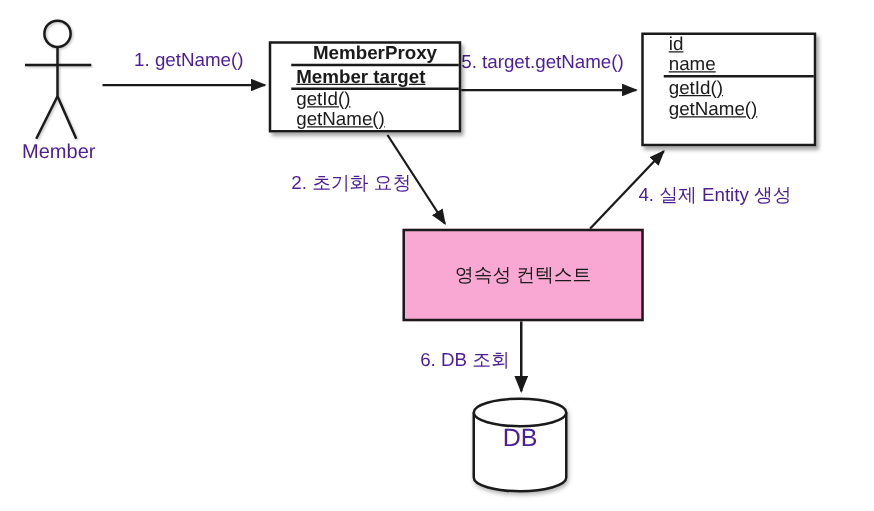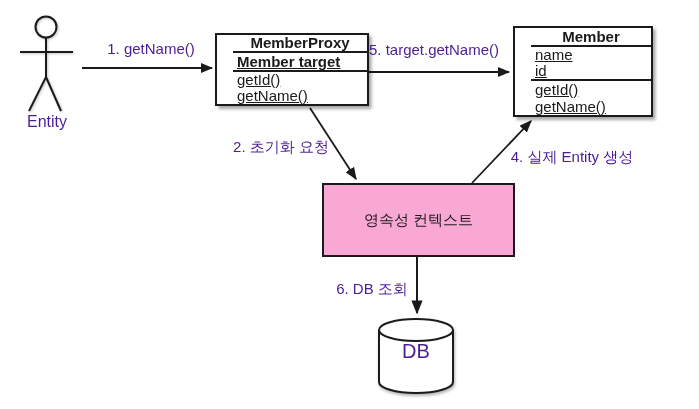--- a/index.html
+++ b/index.html
@@ -56,44 +56,43 @@
     <line x1="310" y1="108" x2="356" y2="179" stroke="#1a1a1a" stroke-width="1.8" marker-end="url(#arrowhead)"></line>
     <line x1="472" y1="183" x2="531" y2="121" stroke="#1a1a1a" stroke-width="1.8" marker-end="url(#arrowhead)"></line>
     <line x1="417" y1="257" x2="417" y2="313" stroke="#1a1a1a" stroke-width="2" marker-end="url(#arrowhead)"></line>
 
     <g stroke="#1a1a1a" stroke-width="2" fill="#ffffff" style="filter:drop-shadow(1.5px 2px 1.5px rgba(0,0,0,0.3));">
       <path d="M379,330 L379,382 A37,11 0 0 0 453,382 L453,330"></path>
       <ellipse cx="416" cy="330" rx="37" ry="11"></ellipse>
     </g>
   </svg>
 
-  <div class="label" style="left:47px;top:114px;font-size:16px;">Entity</div>
+  <div class="label" style="left:47px;top:114px;font-size:16px;">Member</div>
 
   <div class="label" style="left:151px;top:41px;">1. getName()</div>
   <div class="label" style="left:434px;top:42px;">5. target.getName()</div>
   <div class="label" style="left:281px;top:139px;">2. 초기화 요청</div>
   <div class="label" style="left:572px;top:149px;">4. 실제 Entity 생성</div>
   <div class="label" style="left:372px;top:281px;">6. DB 조회</div>
 
   <div class="class-box" style="left:215px;top:33px;width:134px;height:69px;">
     <div class="class-title" style="height:16px;line-height:16px;">MemberProxy</div>
     <div class="compartment" style="height:17px;">
       <div class="class-row bold" style="line-height:17px;">Member target</div>
     </div>
     <div class="compartment" style="height:32px;">
       <div class="class-row">getId()</div>
       <div class="class-row">getName()</div>
     </div>
   </div>
 
   <div class="class-box" style="left:513px;top:26px;width:120px;height:87px;">
-    <div class="class-title" style="height:17px;line-height:17px;">Member</div>
     <div class="compartment" style="height:32px;">
+      <div class="class-row">id</div>
       <div class="class-row">name</div>
-      <div class="class-row">id</div>
     </div>
     <div class="compartment" style="height:34px;">
       <div class="class-row" style="line-height:17px;">getId()</div>
       <div class="class-row" style="line-height:17px;">getName()</div>
     </div>
   </div>
 
   <div class="plain-box" style="left:322px;top:183px;width:193px;height:74px;">
     <span>영속성 컨텍스트</span>
   </div>

